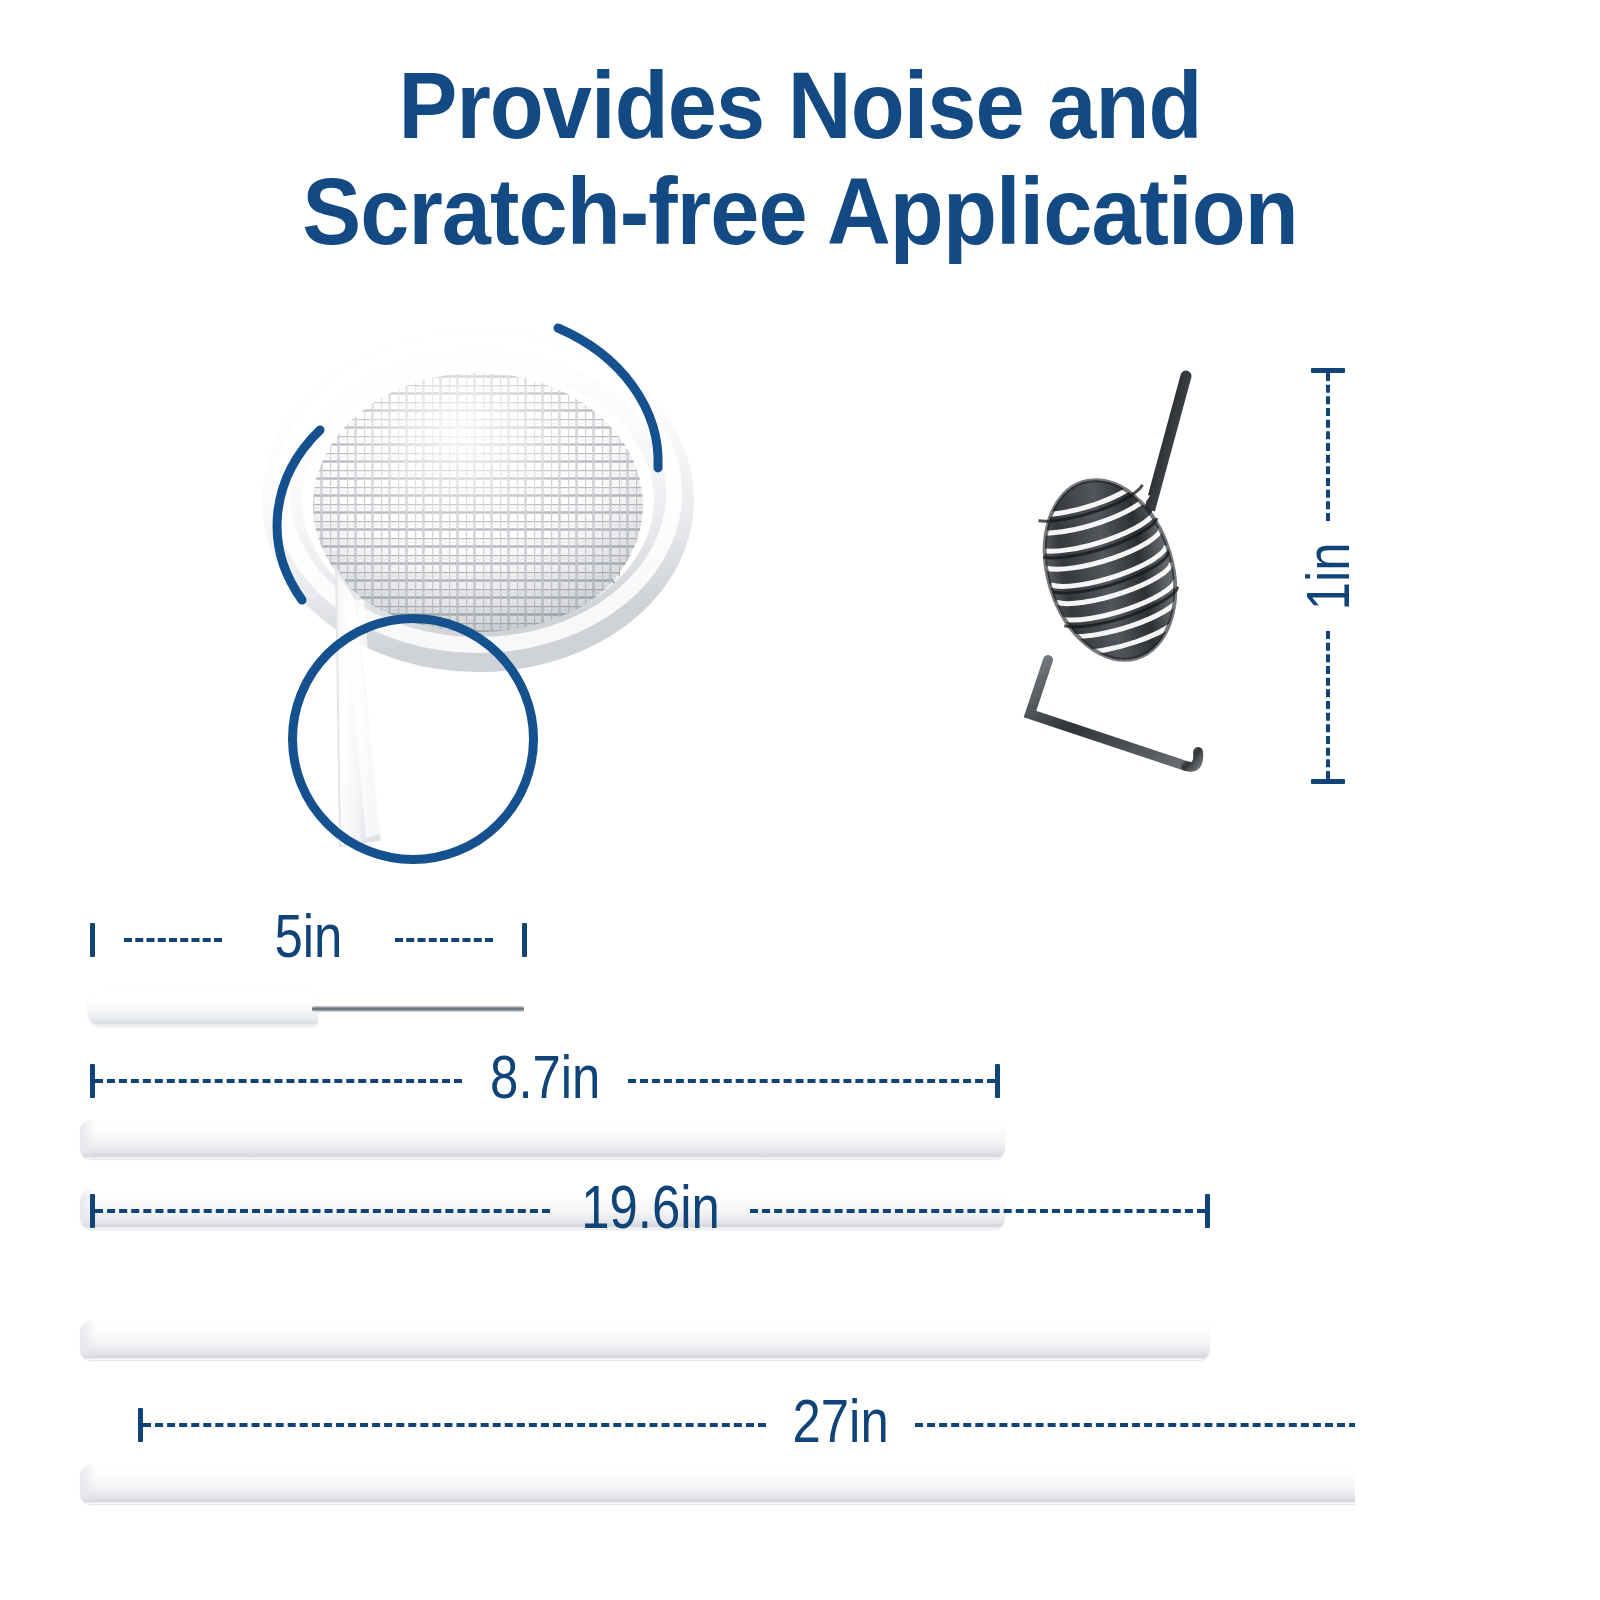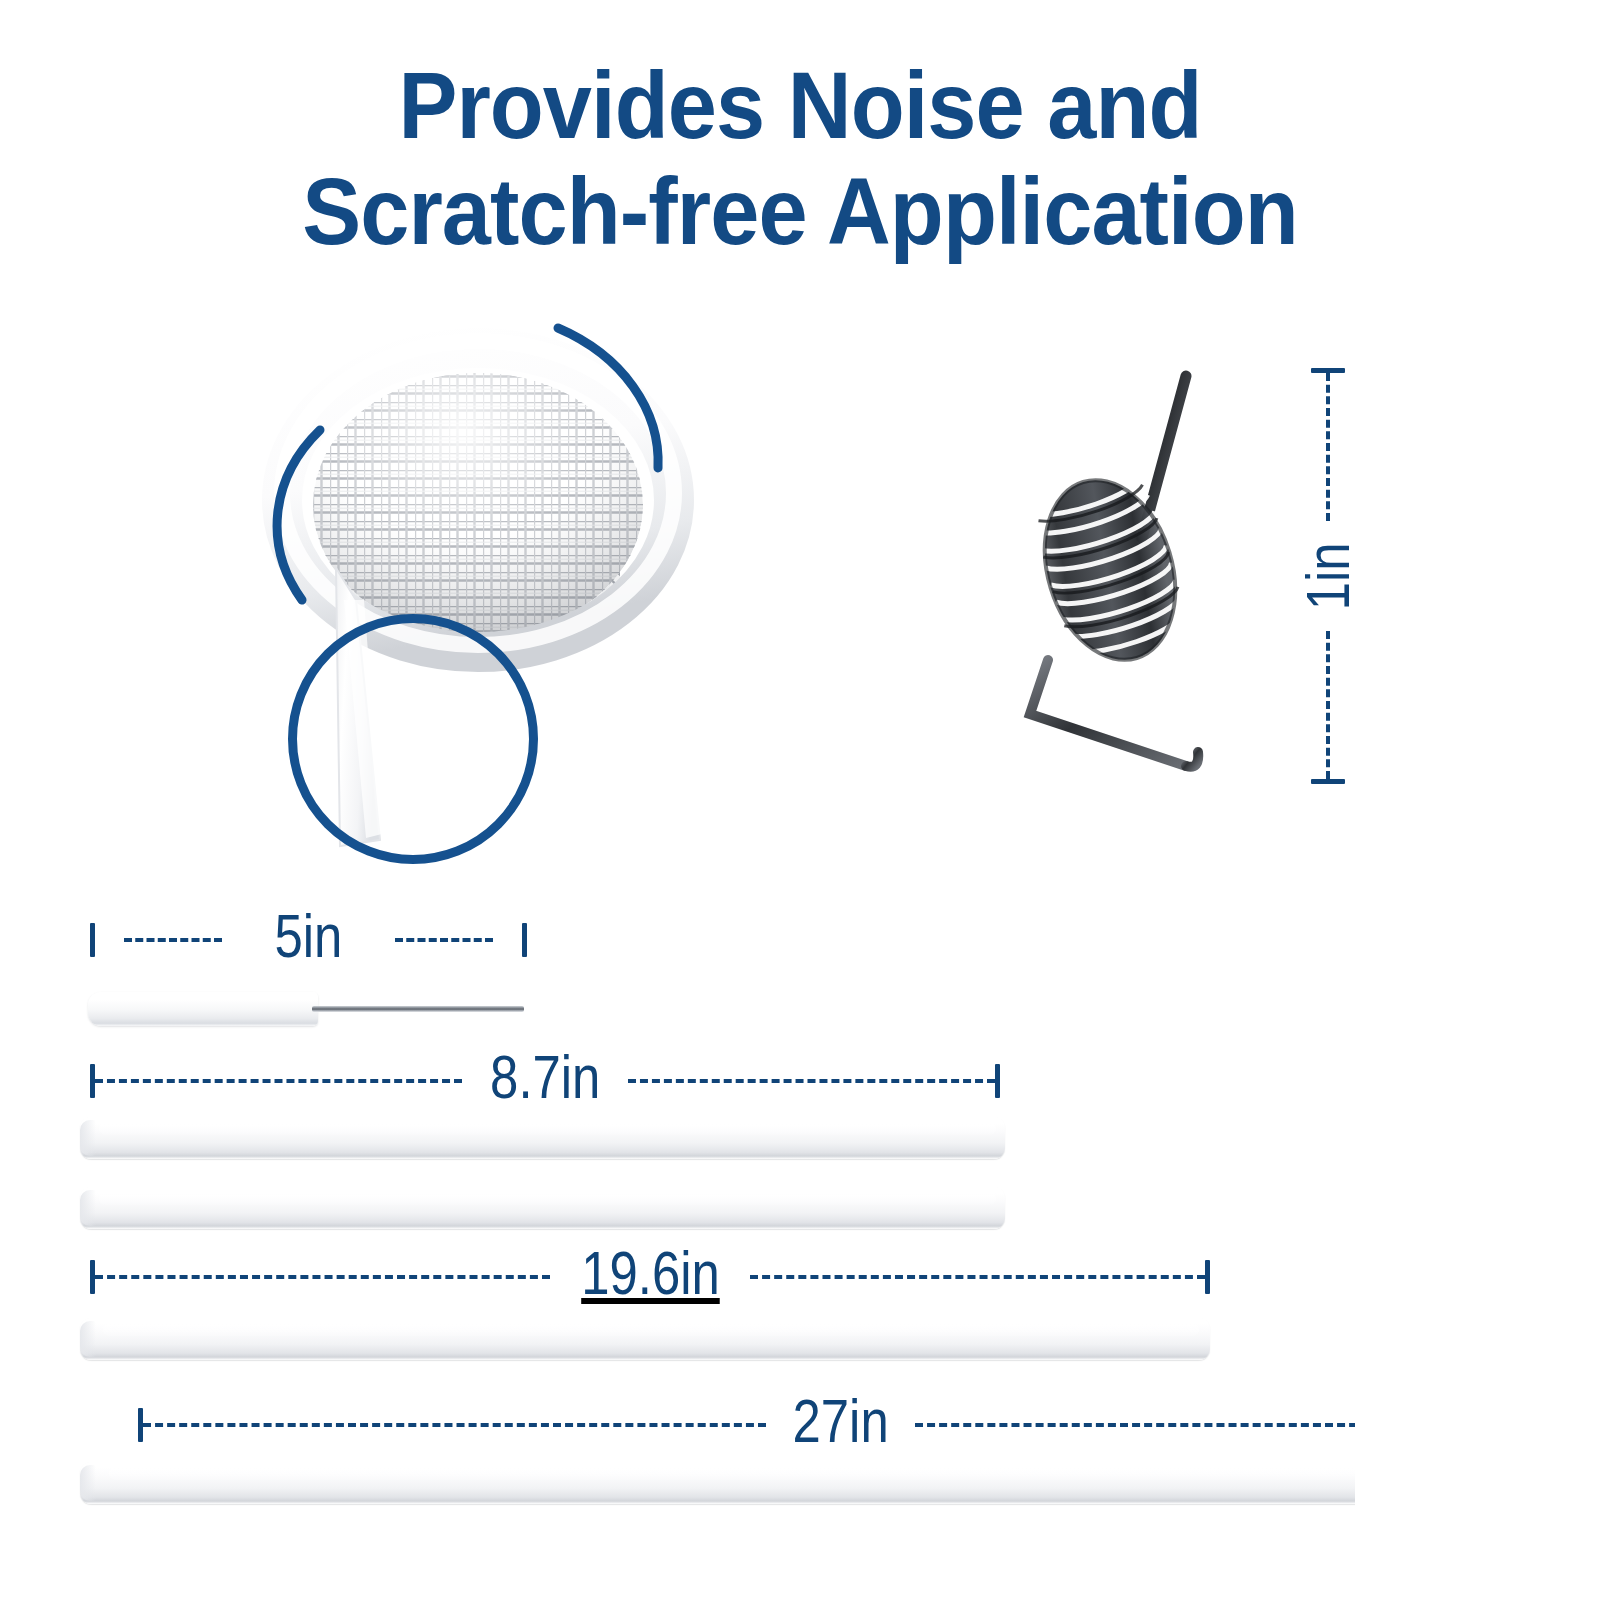--- a/index.html
+++ b/index.html
@@ -309,21 +309,21 @@
     <span class="cap"></span>
     <span class="dash"></span>
     <span class="dim-label">8.7in</span>
     <span class="dash"></span>
     <span class="cap"></span>
   </div>
 
   <div class="rod" style="left:80px; top:1117px; width:925px; height:42px;"></div>
   <div class="rod" style="left:80px; top:1187px; width:925px; height:42px;"></div>
 
-  <div class="dim-h" style="left:90px; top:1254px; width:1120px;text-decoration:underline;">
+  <div class="dim-h" style="left:90px; top:1188px; width:1120px;">
     <span class="cap"></span>
     <span class="dash"></span>
     <span class="dim-label">19.6in</span>
     <span class="dash"></span>
     <span class="cap"></span>
   </div>
 
   <div class="rod" style="left:80px; top:1318px; width:1130px; height:42px;"></div>
 
   <div class="dim-h" style="left:90px; top:1402px; width:1405px;padding-left:48px;">

